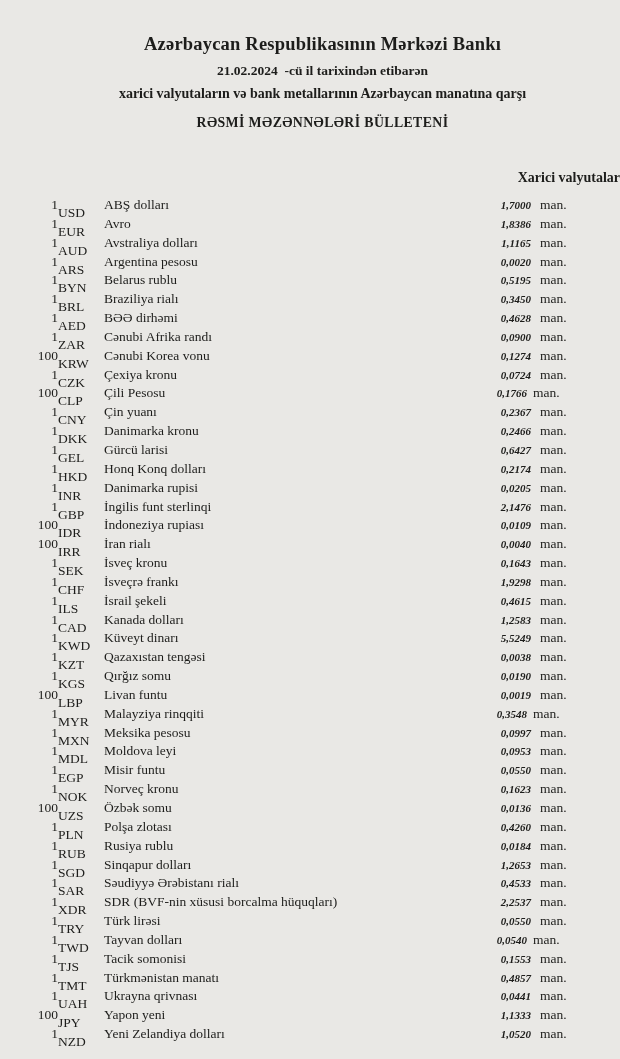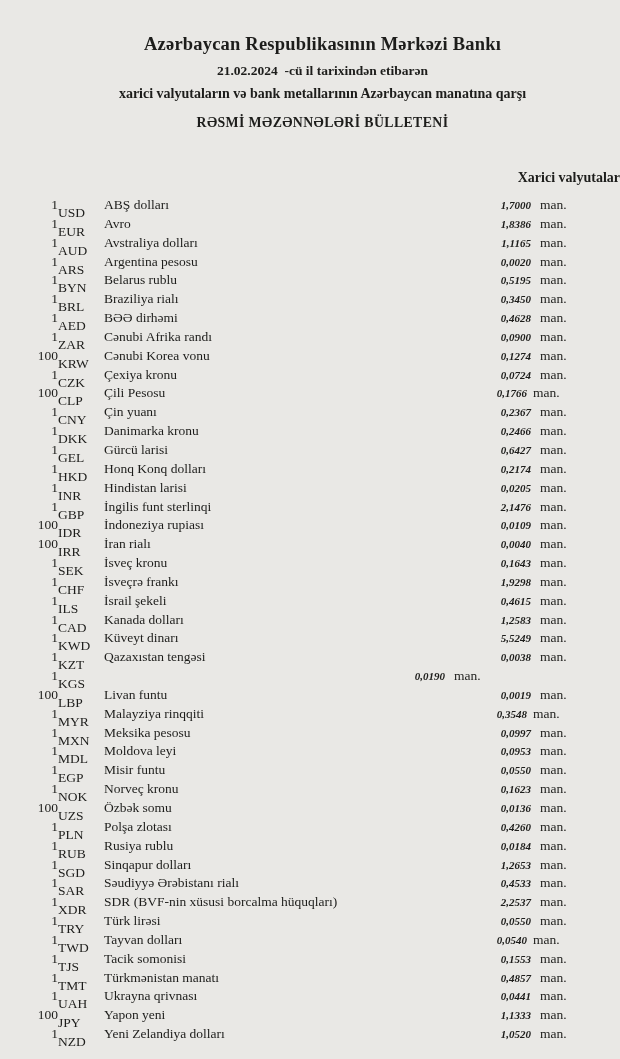--- a/index.html
+++ b/index.html
@@ -163,21 +163,21 @@
       <div class="row">
     <span class="qty">1</span>
     <span class="code">HKD</span>
     <span class="cname">Honq Konq dolları</span>
     <span class="rate">0,2174</span>
     <span class="unit">man.</span>
   </div>
       <div class="row">
     <span class="qty">1</span>
     <span class="code">INR</span>
-    <span class="cname">Hindistan larisi</span>
+    <span class="cname">Danimarka rupisi</span>
     <span class="rate">0,0205</span>
     <span class="unit">man.</span>
   </div>
       <div class="row">
     <span class="qty">1</span>
     <span class="code">GBP</span>
     <span class="cname">İngilis funt sterlinqi</span>
     <span class="rate">2,1476</span>
     <span class="unit">man.</span>
   </div>
@@ -233,20 +233,21 @@
       <div class="row">
     <span class="qty">1</span>
     <span class="code">KZT</span>
     <span class="cname">Qazaxıstan tengəsi</span>
     <span class="rate">0,0038</span>
     <span class="unit">man.</span>
   </div>
       <div class="row">
     <span class="qty">1</span>
     <span class="code">KGS</span>
+    <span class="cname">Qırğız somu</span>
     <span class="rate">0,0190</span>
     <span class="unit">man.</span>
   </div>
       <div class="row">
     <span class="qty">100</span>
     <span class="code">LBP</span>
     <span class="cname">Livan funtu</span>
     <span class="rate">0,0019</span>
     <span class="unit">man.</span>
   </div>

